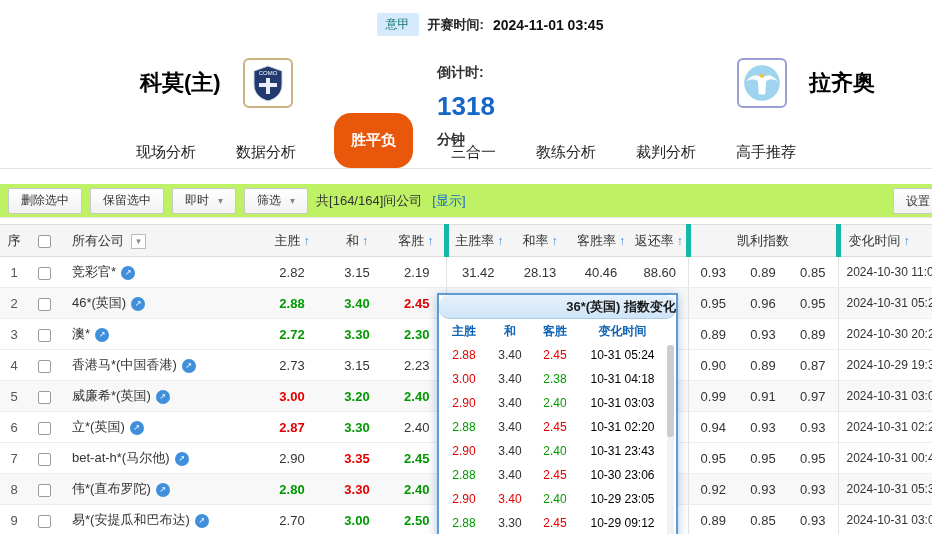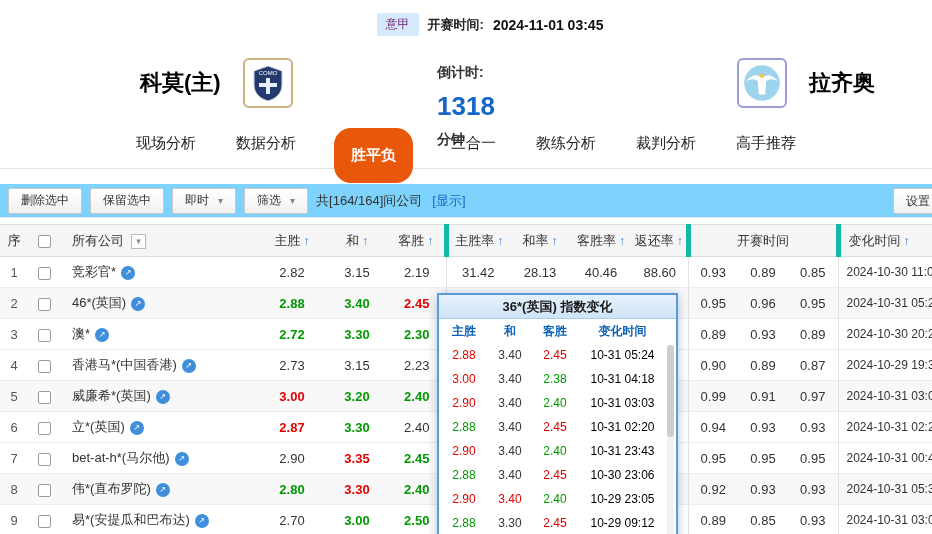--- a/index.html
+++ b/index.html
@@ -1,42 +1,42 @@
 <!DOCTYPE html>
 <html><head>
 <meta charset="utf-8">
 <style>
   * { margin:0; padding:0; box-sizing:border-box; }
   body { background:#fff; font-family:"Liberation Sans","DejaVu Sans",sans-serif; }
   .page { position:relative; width:932px; height:534px; overflow:hidden; background:#fff; color:#333; }
 
   
   .header-top { position:absolute; top:13px; left:0; width:100%; display:flex; justify-content:center; align-items:center; gap:9px; transform:translateX(24px); }
-  .league-badge { background:#d5eafc; color:#701a75; font-size:12px; padding:3px 9px; border-radius:2px; }
+  .league-badge { background:#d5eafc; color:#0f766e; font-size:12px; padding:3px 9px; border-radius:2px; }
   .start-label { font-weight:bold; font-size:13px; color:#222; }
   .start-time  { font-weight:bold; font-size:14px; color:#111; }
 
   .teams-row { position:absolute; top:46px; left:0; width:100%; height:76px; }
   .home-group { position:absolute; left:140px; top:12px; display:flex; align-items:center; gap:22px; }
   .away-group { position:absolute; left:737px; top:12px; display:flex; align-items:center; gap:22px; }
   .team-name { font-size:22px; font-weight:bold; color:#000; }
   .logo { width:50px; height:50px; border-radius:6px; background:#fff; display:flex; align-items:center; justify-content:center; }
   .home-logo { border:2px solid #cbb283; }
   .away-logo { border:2px solid #9a9ed6; }
   .countdown { position:absolute; left:437px; top:18px; display:flex; align-items:baseline; gap:9px;flex-direction:column; }
   .cd-label, .cd-unit { font-size:14px; font-weight:bold; color:#333; }
   .cd-value { font-size:26px; font-weight:bold; color:#1566c7; }
 
   
-  .nav { position:absolute; top:128px; left:0; width:100%; height:41px; border-bottom:1px solid #e3e3e3; display:flex; justify-content:center; align-items:flex-start; gap:36px; }
+  .nav { position:absolute; top:128px; left:0; width:100%; height:41px; border-bottom:1px solid #e3e3e3; display:flex; justify-content:center; align-items:flex-end; gap:36px; }
   .tab { font-size:15px; color:#222; cursor:pointer; padding:6px 2px; }
   .tab.active { background:#e8570a; color:#fff; font-weight:bold; border-radius:17px; padding:18px 17px; }
 
   
-  .toolbar { position:absolute; top:184px; left:0; width:100%; height:34px; background:#7dd3fc; border-bottom:1px solid #e4e4e4; display:flex; align-items:center; padding:0 8px; gap:8px; }
+  .toolbar { position:absolute; top:184px; left:0; width:100%; height:34px; background:#bef264; border-bottom:1px solid #e4e4e4; display:flex; align-items:center; padding:0 8px; gap:8px; }
   .btn { height:26px; padding:0 12px; border:1px solid #c8c8c8; background:linear-gradient(#ffffff,#f1f1f1); border-radius:2px; font-size:12px; color:#333; display:inline-flex; align-items:center; cursor:pointer; }
   .dd-arrow { color:#888; font-size:10px; margin-left:9px; }
   .count-text { font-size:13px; color:#333; margin-left:0; }
   .show-link { font-size:13px; color:#1a66cc; cursor:pointer; margin-left:2px; }
   .settings-btn { position:absolute; left:893px; top:4px; width:84px; }
 
   
   .table-wrap { position:absolute; top:224px; left:0; width:968px; }
   table { border-collapse:collapse; table-layout:fixed; width:968px; }
   thead th { height:32px; background:#f5f5f5; border-top:1px solid #dcdcdc; border-bottom:1px solid #dcdcdc; font-size:13px; font-weight:normal; color:#333; text-align:center; }
@@ -52,21 +52,21 @@
   .c-r { color:#e30000; font-weight:bold; }
   .c-g { color:#009900; font-weight:bold; }
   .arrow { color:#3a86d8; font-size:12px; margin-left:3px; font-weight:bold; }
   .checkbox { display:inline-block; width:13px; height:13px; border:1px solid #9b9b9b; border-radius:2px; background:#fff; vertical-align:middle; cursor:pointer; }
   .cname { cursor:pointer; }
   .badge { display:inline-flex; width:14px; height:14px; border-radius:50%; background:#3f8fdd; color:#fff; font-size:8px; align-items:center; justify-content:center; margin-left:5px; vertical-align:middle; cursor:pointer; }
   .dd-box { display:inline-block; width:15px; height:15px; border:1px solid #bbb; background:#fdfdfd; color:#888; font-size:9px; line-height:13px; text-align:center; margin-left:7px; vertical-align:middle; cursor:pointer; }
 
   
   .popup { position:absolute; left:437px; top:293px; width:241px; height:282px; background:#fff; border:2px solid #5e9ad3; box-shadow:0 2px 10px rgba(30,90,160,.35); z-index:5; }
-  .popup-title { height:24px; line-height:24px; text-align:center; font-size:13px; font-weight:bold; color:#1a1a1a; background:linear-gradient(#e6f2fc,#cfe4f7); border-bottom:1px solid #aecde9; }
+  .popup-title { height:24px; line-height:24px; text-align:right; font-size:13px; font-weight:bold; color:#1a1a1a; background:linear-gradient(#e6f2fc,#cfe4f7); border-bottom:1px solid #aecde9;border-radius:10px; }
   .popup-head { display:grid; grid-template-columns:50px 42px 48px 1fr; height:24px; line-height:24px; font-size:12px; font-weight:bold; color:#0b61b4; text-align:center; padding-right:10px; }
   .popup-rows { padding-right:10px; }
   .prow { display:grid; grid-template-columns:50px 42px 48px 1fr; height:24px; line-height:24px; font-size:12px; text-align:center; }
   .prow .pv { font-weight:normal; }
   .prow .pt { color:#000000; white-space:nowrap; }
   .popup-scroll { position:absolute; top:50px; right:2px; width:7px; height:225px; background:#f1f1f1; border-radius:3px; }
   .popup-thumb { width:7px; height:92px; background:#cdcdcd; border-radius:3px; cursor:pointer; }
 </style>
 </head>
 <body>
@@ -159,21 +159,21 @@
           <th class="company-h">
             <span>所有公司</span><span class="dd-box">▾</span>
           </th>
           <th><span>主胜</span><span class="arrow">↑</span></th>
           <th><span>和</span><span class="arrow">↑</span></th>
           <th class="sep"><span>客胜</span><span class="arrow">↑</span></th>
           <th><span>主胜率</span><span class="arrow">↑</span></th>
           <th><span>和率</span><span class="arrow">↑</span></th>
           <th><span>客胜率</span><span class="arrow">↑</span></th>
           <th class="sep"><span>返还率</span><span class="arrow">↑</span></th>
-          <th class="sep" colspan="3">开赛时间</th>
+          <th class="sep" colspan="3">凯利指数</th>
           <th class="time-h"><span>变化时间</span><span class="arrow">↑</span></th>
         </tr>
       </thead>
       <tbody>
           <tr>
             <td class="idx">1</td>
             <td><span class="checkbox"></span></td>
             <td class="company"><span class="cname">竞彩官*</span><span class="badge">↗</span></td>
             <td>2.82</td>
             <td>3.15</td>

